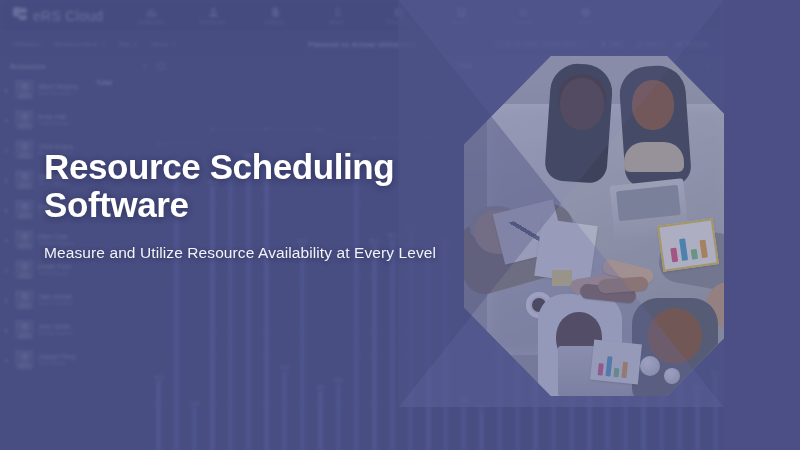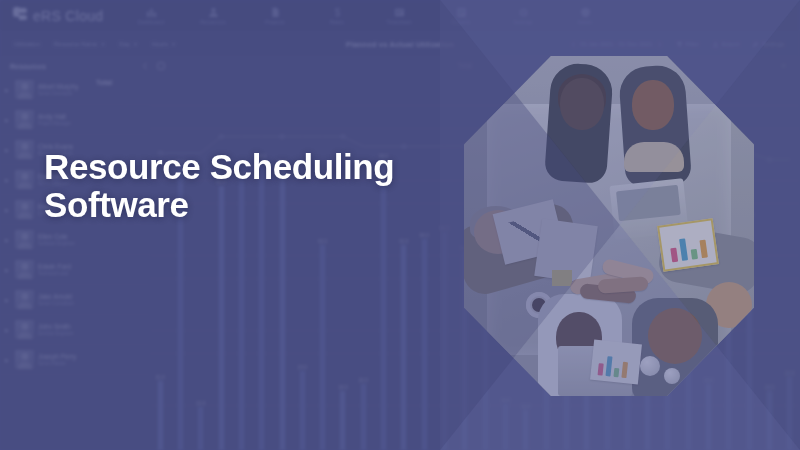--- a/index.html
+++ b/index.html
@@ -6,21 +6,21 @@
 
   html, body {
     width: 800px; height: 450px;
     overflow: hidden;
     background: #4b4f85;
     font-family: "Liberation Sans", sans-serif;
   }
 
   #stage {
     position: relative;
-    width: 800px; height: 450px;
+    width: 724px; height: 450px;
     overflow: hidden;
     background: #4a4e84;
   }
 
   
   #app {
     position: absolute; inset: 0;
     filter: blur(1.6px) saturate(0.75);
     opacity: 0.92;
   }
@@ -768,15 +768,16 @@
   <svg id="xshape" viewBox="0 0 800 450" preserveAspectRatio="none">
     <polygon points="440,0 800,0 800,450 440,450" fill="#5b5f96" opacity="0.30"></polygon>
     <polygon points="440,450 620,225 800,450" fill="#5b5f96" opacity="0.42"></polygon>
     <polygon points="440,0 620,225 800,0" fill="#5b5f96" opacity="0.28"></polygon>
     <polygon points="440,0 620,225 440,450" fill="#4a4e84" opacity="0.55"></polygon>
     <polygon points="800,0 620,225 800,450" fill="#4a4e84" opacity="0.20"></polygon>
   </svg>
 
   <div id="textblock">
     <div class="headline">Resource Scheduling Software</div>
+    <div class="subhead">Measure and Utilize Resource Availability at Every Level</div>
   </div>
 
 </div>
 
 </body></html>

